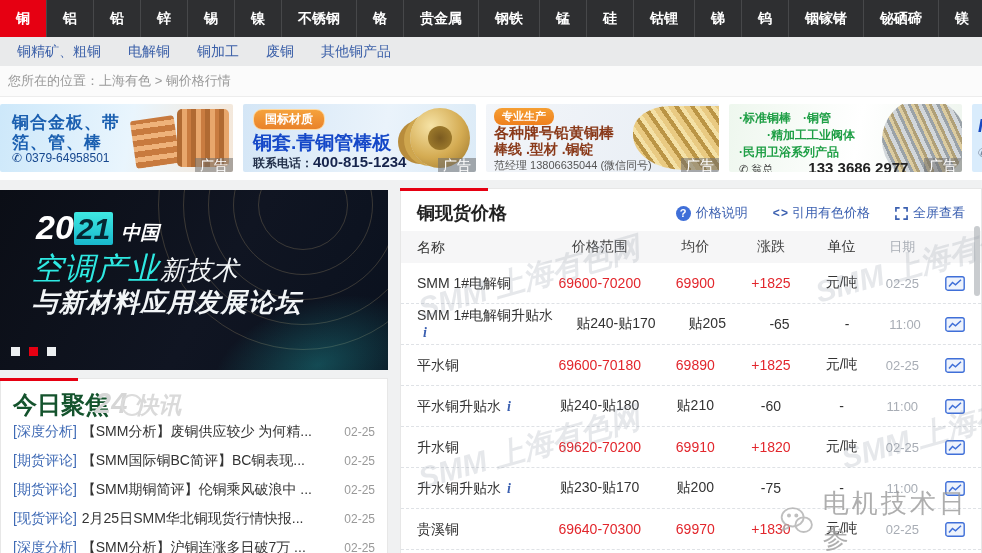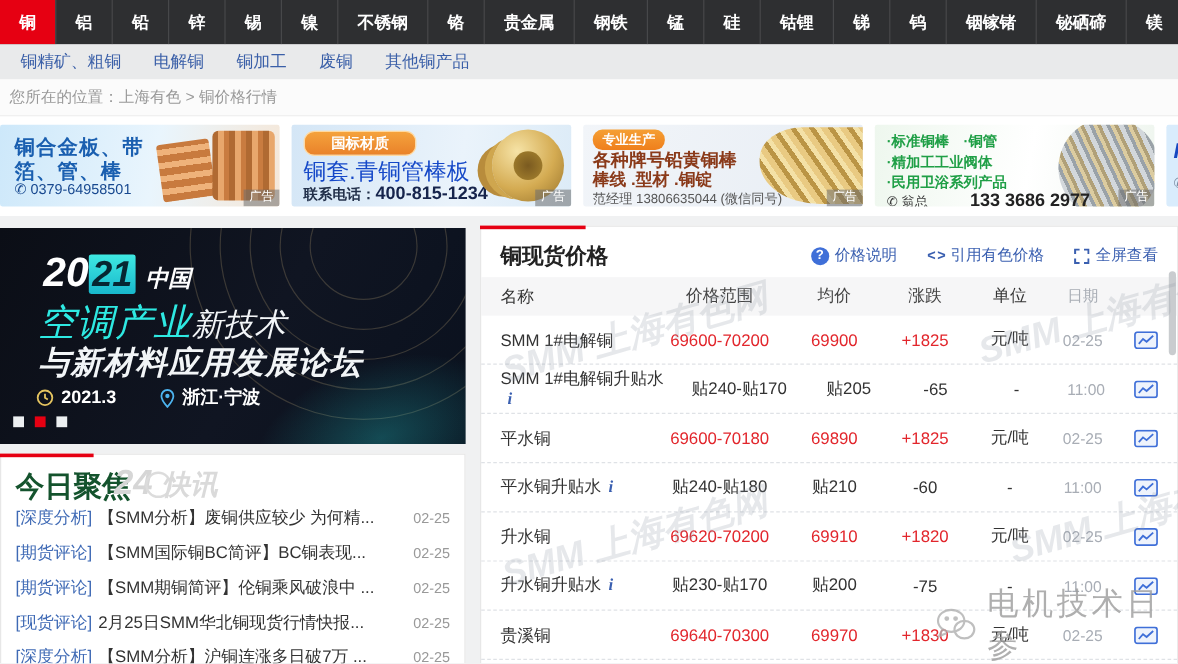--- a/index.html
+++ b/index.html
@@ -19,43 +19,43 @@
   .subnav .sub { color:#3a5fa8; font-size:14px; line-height:29px; white-space:nowrap; }
 
   
   .crumb { position:absolute; top:66px; left:0; width:982px; height:31px; background:#fbfbfb; border-bottom:1px solid #ededed; color:#999; font-size:13px; line-height:30px; padding-left:8px; }
   .crumb span { color:#999; }
 
   
   .ads { position:absolute; top:97px; left:0; width:982px; height:83px; background:#fff; }
   .ads-inner { position:absolute; top:7px; left:0; display:flex; gap:10px; width:1040px; }
   .ad { position:relative; flex:0 0 auto; width:233px; height:68px; overflow:hidden; border-radius:2px; }
-  .adtag { position:absolute; right:0; bottom:0; background:rgba(110,110,110,.55); color:#fff; font-size:10px; line-height:14px; padding:0 5px; }
+  .adtag { position:absolute; right:0; bottom:0; background:rgba(110,110,110,.55); color:#fff; font-size:14px; line-height:14px; padding:0 5px; }
   .ad1 { background:linear-gradient(100deg,#cde8fa 0%,#e9f5fd 55%,#f5e7d8 100%); }
   .ad1 .l1 { position:absolute; left:12px; top:7px;  color:#1a5fb0; font-size:17px; font-weight:bold; letter-spacing:1px; }
   .ad1 .l2 { position:absolute; left:12px; top:27px; color:#1a5fb0; font-size:17px; font-weight:bold; letter-spacing:1px; }
   .ad1 .ph { position:absolute; left:12px; top:47px; color:#17488f; font-size:12px; font-weight:normal; }
   .ad1 .img-a { position:absolute; right:4px; top:5px; width:52px; height:58px; border-radius:5px; background:repeating-linear-gradient(90deg,#b06a32 0 5px,#e8a76c 5px 10px,#c97c40 10px 14px); }
   .ad1 .img-b { position:absolute; right:56px; top:14px; width:44px; height:48px; border-radius:3px; background:repeating-linear-gradient(0deg,#c87a3e 0 6px,#efb27a 6px 11px); transform:rotate(-8deg); }
   .ad2 { background:linear-gradient(100deg,#d4e6f6 0%,#eaf3fb 60%,#dcebf7 100%); }
-  .ad2 .badge { position:absolute; left:10px; top:5px; background:linear-gradient(#f5a23c,#e9822a); border:1px solid #ffd9a0; color:#fff; font-size:12px; font-weight:bold; border-radius:9px; padding:1px 22px; }
-  .ad2 .tt { position:absolute; left:10px; top:26px; color:#1548c8; font-size:19px; font-weight:normal; }
+  .ad2 .badge { position:absolute; left:10px; top:5px; background:linear-gradient(#f5a23c,#e9822a); border:1px solid #ffd9a0; color:#fff; font-size:12px; font-weight:bold; border-radius:9px; padding:1px 11px; }
+  .ad2 .tt { position:absolute; left:10px; top:26px; color:#1548c8; font-size:19px; font-weight:bold; }
   .ad2 .ph { position:absolute; left:10px; top:49px; font-size:12px; color:#22304a; font-weight:bold; }
   .ad2 .ph b { font-size:15px; color:#16244c; }
   .ad2 .ring { position:absolute; right:6px; top:4px; width:60px; height:60px; border-radius:50%; background:radial-gradient(circle at 35% 30%,#f6e3a6,#d4ab52 55%,#96712a); box-shadow:-10px 2px 0 -4px #cfa64e, -20px 4px 0 -8px #b88c3c; }
   .ad2 .ring::after { content:""; position:absolute; left:18px; top:18px; width:24px; height:24px; border-radius:50%; background:radial-gradient(#7a5a20,#a8842f); }
   .ad3 { background:linear-gradient(115deg,#f2f5f9 0%,#e7edf4 100%); }
   .ad3 .badge { position:absolute; left:8px; top:4px; background:linear-gradient(#f59f34,#ef7f1c); color:#fff; font-size:11px; font-weight:bold; border-radius:8px; padding:1px 8px; }
   .ad3 .l1 { position:absolute; left:8px; top:20px; color:#8a3a1a; font-size:15px; font-weight:bold; }
   .ad3 .l2 { position:absolute; left:8px; top:37px; color:#8a3a1a; font-size:14px; font-weight:bold; }
   .ad3 .ct { position:absolute; left:8px; top:54px; color:#555; font-size:11px; }
   .ad3 .img { position:absolute; right:-6px; top:2px; width:92px; height:64px; border-radius:40% 0 0 55%; background:repeating-linear-gradient(55deg,#e9c87c 0 5px,#b8903c 5px 9px,#f4e0a2 9px 13px); opacity:.95; }
   .ad4 { background:linear-gradient(100deg,#eef7ee 0%,#ffffff 55%,#eef5ee 100%); }
   .ad4 .g { position:absolute; left:10px; color:#1f9f46; font-size:12px; font-weight:bold; }
-  .ad4 .g1 { top:6px; } .ad4 .g2 { top:23px; } .ad4 .g3 { top:40px; }
+  .ad4 .g1 { top:6px; } .ad4 .g2 { top:23px;margin-left:28px; } .ad4 .g3 { top:40px; }
   .ad4 .ph { position:absolute; left:10px; top:55px; color:#3a3a3a; font-size:11px; }
   .ad4 .ph b { font-size:15px; color:#222;margin-left:32px; }
   .ad4 .img { position:absolute; right:-4px; top:-6px; width:84px; height:84px; border-radius:50%; background:repeating-linear-gradient(65deg,#d2d7db 0 4px,#9aa2a8 4px 7px,#dcccA0 7px 10px,#b0a078 10px 13px); }
   .ad5 { background:#d9ecfc; width:60px; }
   .ad5 .logo { position:absolute; left:6px; top:12px; color:#1748c0; font-size:18px; font-weight:bold; font-style:italic; }
   .ad5 .tel { position:absolute; left:6px; top:42px; color:#7a8aa0; font-size:12px; }
 
   
   .event { position:absolute; left:0; top:190px; width:388px; height:180px; overflow:hidden; background:linear-gradient(120deg,#0b0e16 0%,#101522 55%,#0a111e 100%); }
   .event .arc { position:absolute; border:1px solid rgba(190,168,120,.25); border-radius:50%; }
@@ -208,36 +208,20 @@
     <span class="arc" style="right:-35px; top:-105px; width:240px; height:240px;"></span>
     <span class="arc" style="right:-60px; top:-130px; width:290px; height:290px;"></span>
     <span class="glow"></span>
     <div class="yearline">
       <span class="y20">20</span><span class="y21">21</span><span class="cn">中国</span>
     </div>
     <div class="head1">
       <span class="hl">空调产业</span><span class="hr">新技术</span>
     </div>
     <div class="head2">与新材料应用发展论坛</div>
-    <div class="meta">
-      <span class="mi">
-        <svg width="15" height="15" viewBox="0 0 16 16">
-            <circle cx="8" cy="8" r="6.5" fill="none" stroke="#e4c460" stroke-width="1.6"></circle>
-            <path d="M8 4.5V8l2.5 1.6" fill="none" stroke="#e4c460" stroke-width="1.6"></path>
-          </svg>
-        <span>2021.3</span>
-      </span>
-      <span class="mi">
-        <svg width="13" height="16" viewBox="0 0 12 16">
-            <path d="M6 1C3.2 1 1 3.2 1 6c0 3.6 5 9 5 9s5-5.4 5-9c0-2.8-2.2-5-5-5z" fill="none" stroke="#4db4f0" stroke-width="1.5"></path>
-            <circle cx="6" cy="6" r="1.8" fill="#4db4f0"></circle>
-          </svg>
-        <span>浙江·宁波</span>
-      </span>
-    </div>
     <div class="dots">
       <span></span>
       <span class="on"></span>
       <span></span>
     </div>
   </div>
 
   <div class="news">
     <span class="redbar"></span>
     <div class="head">

